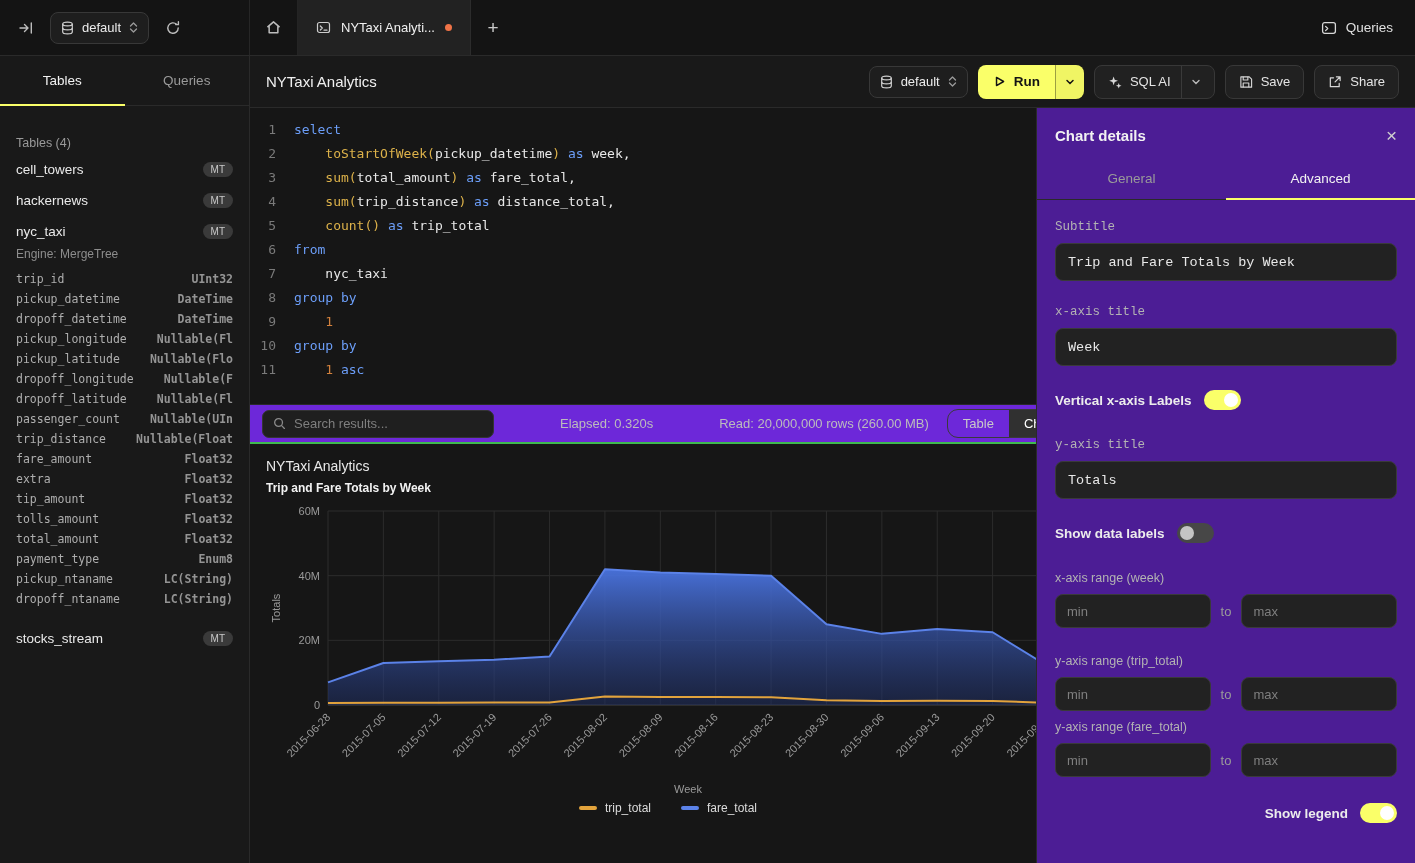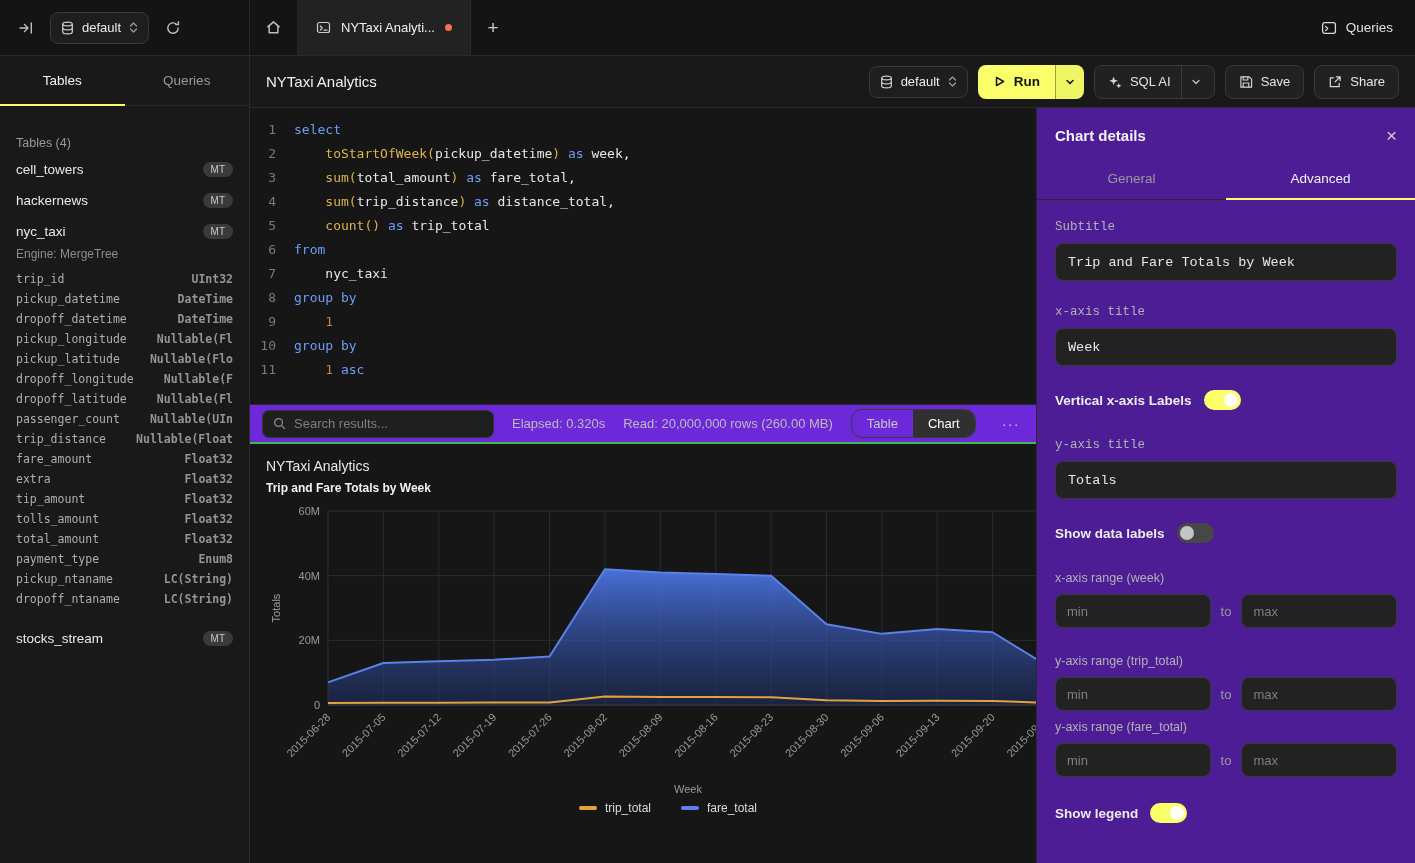--- a/index.html
+++ b/index.html
@@ -69,21 +69,21 @@
   .tk-k { color:#6c9ef8; }
   .tk-f { color:#ddb24a; }
   .tk-n { color:#d2813d; }
   .tk-p { color:#e8e8e8; }
 
   
   .results-bar { height:40px; flex:none; background:#6d28d9; border-top:1px solid #2a2a2a; border-bottom:2px solid #3fb950; display:flex; align-items:center; gap:18px; padding:0 12px; }
   .results-search { width:232px; flex:none; height:28px; background:#1f1f1f; border:1px solid #343434; border-radius:7px; display:flex; align-items:center; gap:8px; padding:0 10px; }
   .results-search input { flex:1; background:transparent; border:none; color:#dddddd; font-size:13px; min-width:0; }
   .results-search input::placeholder { color:#7f7f7f; }
-  .stat { font-size:13px; color:#bcbcbc; white-space:nowrap; }
+  .stat { font-size:13px; color:#bcbcbc; white-space:nowrap;margin-left:48px; }
   .seg { margin-left:auto; display:flex; border:1px solid #3a3a3a; border-radius:11px; overflow:hidden; flex:none; }
   .seg button { background:transparent; border:none; color:#c9c9c9; font-size:13px; padding:6px 15px; }
   .seg button.active { background:#303030; color:#ffffff; }
   .more-btn { background:none; border:none; color:#c9c9c9; font-size:15px; letter-spacing:1px; padding:0 8px; }
 
   
   .chart-area { flex:1; background:#161616; padding:14px 16px 6px; overflow:hidden; }
   .chart-title { font-size:14px; color:#e8e8e8; }
   .chart-subtitle { font-size:12px; font-weight:700; color:#f2f2f2; margin-top:7px; }
   .chart-svg-wrap { margin-top:2px; }
@@ -536,21 +536,21 @@
 
           <div class="range-field">
             <div class="field-label">y-axis range (fare_total)</div>
             <div class="range-row">
               <input class="range-input" placeholder="min" style="">
               <span class="to-label">to</span>
               <input class="range-input" placeholder="max" style="">
             </div>
           </div>
 
-          <div class="toggle-row" style="margin-bottom:12px;">
+          <div class="toggle-row" style="margin-bottom:12px;justify-content:flex-end;">
             <span class="toggle-label">Show legend</span>
             <span class="toggle on"></span>
           </div>
 
         </div>
       </div>
 
     </div>
   </div>
 </div>

